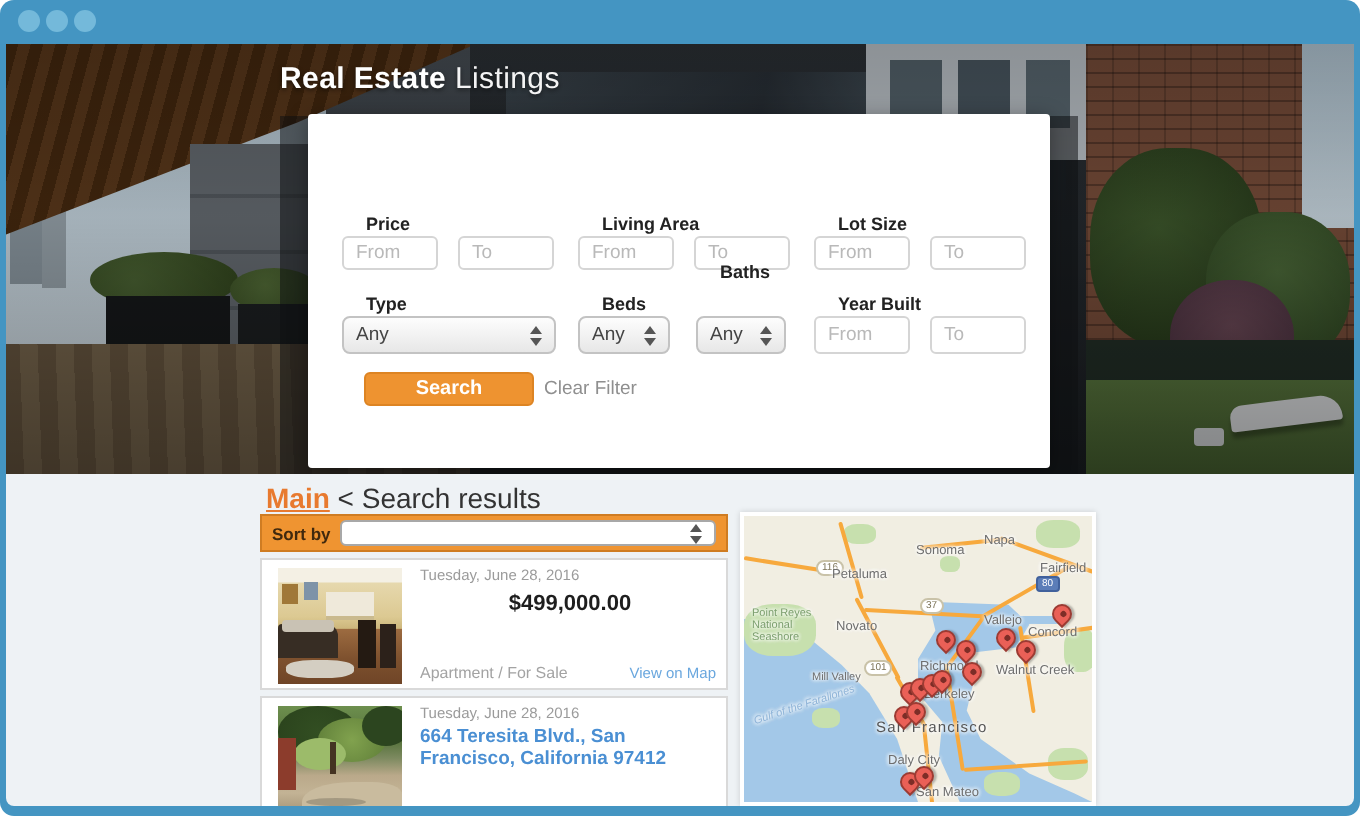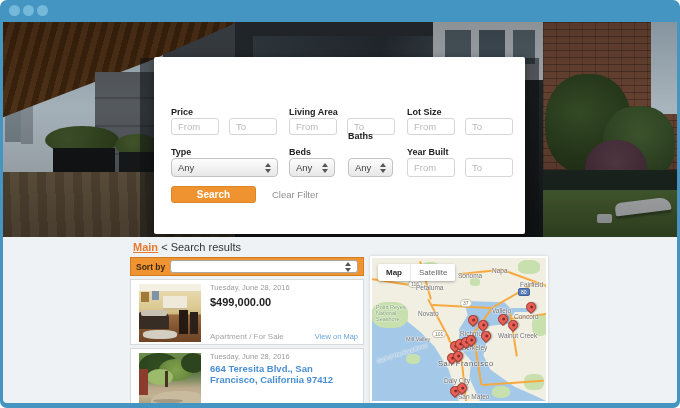--- a/index.html
+++ b/index.html
@@ -26,56 +26,56 @@
   .hero-title b { font-weight:700; }
   .hero-title span { font-weight:400; opacity:.95; }
   .dark-panel { position:absolute; left:137px; top:36px; width:399px; height:179px;
                 background:rgba(13,15,18,.52); z-index:3; }
 
   
   .card { position:absolute; left:151px; top:35px; width:371px; height:177px;
           background:#fff; border-radius:2px; z-index:4;
           box-shadow:0 2px 10px rgba(0,0,0,.35); }
   .card .abs { position:absolute; }
-  .flabel { font-size:9px; font-weight:700; color:#222; }
+  .flabel { font-size:9px; font-weight:700; color:#222;margin-left:12px; }
   .sel { display:flex; align-items:center; padding:0 6px; font-size:9.5px; color:#444;
          border:1px solid #c3c3c3; border-radius:4px;
          background:linear-gradient(#fdfdfd,#e7e7e7); cursor:default; }
   .sel .arr { margin-left:auto; width:7px; }
   .arr::before { content:""; display:block; margin:0 auto 2px auto; width:0; height:0;
                  border-left:3px solid transparent; border-right:3px solid transparent;
                  border-bottom:4px solid #555; }
   .arr::after  { content:""; display:block; margin:0 auto; width:0; height:0;
                  border-left:3px solid transparent; border-right:3px solid transparent;
                  border-top:4px solid #555; }
   .inp { border:1px solid #d5d5d5; border-radius:3px; font-size:9.5px; color:#333;
          padding:0 6px; background:#fff; font-family:"Liberation Sans",sans-serif; }
   .inp::placeholder { color:#b9b9b9; }
   .btn-search { background:#ee9330; border:1px solid #dd8423; border-radius:3px;
                 color:#fff; font-size:10px; font-weight:700; cursor:pointer;
                 font-family:"Liberation Sans",sans-serif; }
   .clear-filter { font-size:9.5px; color:#8f8f8f; cursor:pointer; }
 
   
-  .breadcrumb { position:absolute; left:130px; top:219px; font-size:11px; color:#333; }
+  .breadcrumb { position:absolute; left:130px; top:219px; font-size:14px; color:#333; }
   .breadcrumb a { color:#e87a2f; font-weight:700; text-decoration:underline; cursor:pointer; }
 
   .listings { position:absolute; left:127px; top:235px; width:234px; }
   .sortbar { height:19px; background:#ef9431; border:1px solid #cf7c22;
              display:flex; align-items:center; padding:0 5px; }
   .sortbar label { font-size:8.5px; font-weight:700; color:#40290e; margin-right:5px; }
   .sortbar .sel { flex:1; height:13px; border-radius:3px; background:#fff; border-color:#a8a8a8; }
 
   .lcard { position:relative; background:#fff; border:1px solid #d9d9d9; margin-top:3px; }
   .photo { position:absolute; left:8px; top:4px; width:62px; height:58px; overflow:hidden; }
   .photo .p { position:absolute; }
   .lbody { position:absolute; left:79px; top:3px; width:150px; }
   .ldate { font-size:7.5px; color:#9b9b9b; }
   .laddr { font-size:9.5px; font-weight:700; color:#4a8fd3; line-height:11px; margin-top:2px; cursor:pointer; }
-  .lprice { font-size:11px; font-weight:700; color:#1e1e1e; margin-top:4px; }
+  .lprice { font-size:11px; font-weight:700; color:#1e1e1e; margin-top:4px;text-align:center; }
   .lspecs { font-size:8px; color:#3a3a3a; margin-top:4px; }
   .lcat  { position:absolute; left:79px; bottom:3px; font-size:8px; color:#a3a3a3; }
   .lmap  { position:absolute; right:5px; bottom:3px; font-size:7.5px; color:#6aa7de; cursor:pointer; }
 
   
   .map-panel { position:absolute; left:367px; top:234px; width:178px; height:147px;
                background:#fff; box-shadow:0 0 3px rgba(0,0,0,.15); padding:2px; }
   .map { position:relative; width:174px; height:143px; overflow:hidden; background:#f1eee2; }
   .map .m { position:absolute; }
   .water { background:#a3c8e8; }
@@ -153,20 +153,24 @@
       <div class="lyr" style="left:582px;top:118px;width:62px;height:58px;background:radial-gradient(circle at 50% 40%,#6d4a58,#4a3140);border-radius:48%"></div>
       <div class="lyr" style="left:540px;top:148px;width:134px;height:22px;background:#233028"></div>
       <div class="lyr" style="left:540px;top:168px;width:134px;height:47px;background:linear-gradient(#5d7c41,#4c6834)"></div>
 
       <div class="lyr" style="left:612px;top:178px;width:56px;height:13px;background:#e9ebed;border-radius:10px 18px 3px 3px;transform:rotate(-7deg);box-shadow:0 3px 2px rgba(0,0,0,.3)"></div>
       <div class="lyr" style="left:594px;top:192px;width:15px;height:9px;background:#dfe2e4;border-radius:2px"></div>
 
       <div class="lyr" style="left:0;top:0;width:674px;height:215px;
            background:linear-gradient(rgba(0,0,0,.28) 0%,rgba(0,0,0,.18) 40%,rgba(0,0,0,.42) 100%)"></div>
 
+      <div class="hero-title">
+        <b>Real Estate</b>
+        <span>Listings</span>
+      </div>
       <div class="dark-panel"></div>
 
       <div class="card">
 
 
         <div class="flabel abs" style="left:17px;top:50px">Price</div>
         <div class="flabel abs" style="left:135px;top:50px">Living Area</div>
         <div class="flabel abs" style="left:253px;top:50px">Lot Size</div>
 
         <input class="inp abs" style="left: 17px; top: 61px; width: 48px; height: 17px;" placeholder="From">
@@ -189,21 +193,21 @@
           <span>Any</span>
           <span class="arr"></span>
         </div>
         <div class="sel abs" style="left:194px;top:101px;width:45px;height:19px">
           <span>Any</span>
           <span class="arr"></span>
         </div>
         <input class="inp abs" style="left: 253px; top: 101px; width: 48px; height: 19px;" placeholder="From">
         <input class="inp abs" style="left: 311px; top: 101px; width: 48px; height: 19px;" placeholder="To">
 
-        <button class="btn-search abs" style="left:17px;top:129px;width:85px;height:17px">Search</button>
+        <button class="btn-search abs" style="left:28px;top:129px;width:85px;height:17px">Search</button>
         <span class="clear-filter abs" style="left:118px;top:132px">Clear Filter</span>
       </div>
     </div>
 
     <div class="breadcrumb">
       <a>Main</a>
       <span>&lt;</span>
       <span>Search results</span>
     </div>
 
@@ -321,21 +325,17 @@
         <div class="pin" style="left:81px;top:93px"></div>
         <div class="pin" style="left:96px;top:57px"></div>
         <div class="pin" style="left:106px;top:62px"></div>
         <div class="pin" style="left:109px;top:73px"></div>
         <div class="pin" style="left:126px;top:56px"></div>
         <div class="pin" style="left:136px;top:62px"></div>
         <div class="pin" style="left:154px;top:44px"></div>
         <div class="pin" style="left:78px;top:128px"></div>
         <div class="pin" style="left:85px;top:125px"></div>
 
-        <div class="gctrl">
-          <div class="gmap">Map</div>
-          <div class="gsat">Satellite</div>
-        </div>
       </div>
     </div>
 
   </div>
 </div>
 
 </body></html>

